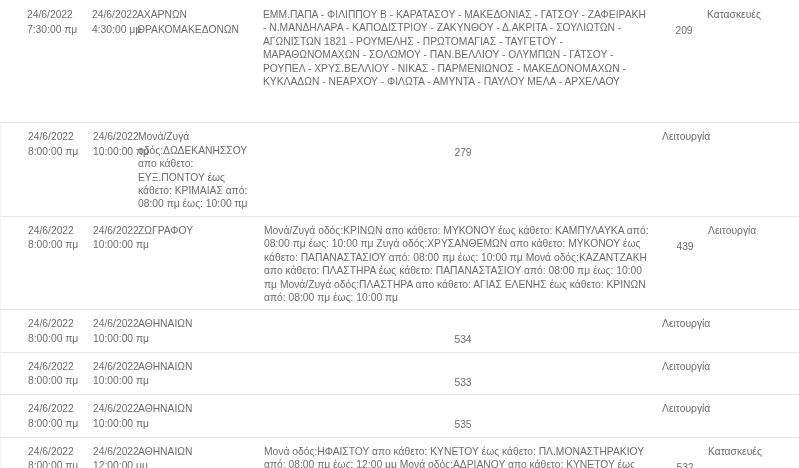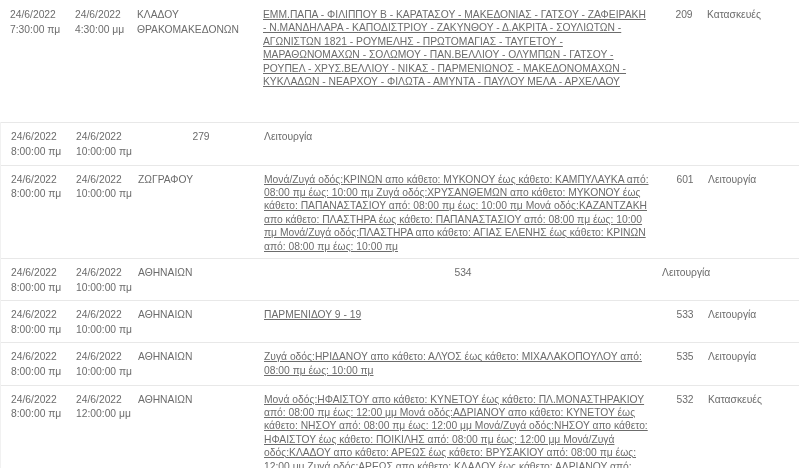--- a/index.html
+++ b/index.html
@@ -15,71 +15,72 @@
   .row {
     display: grid;
     grid-template-columns: 65px 62px 126px 398px 46px 1fr;
     padding: 7px 7px 5px 10px;
     align-items: start;
   }
   .row.first { padding-top: 8px; margin-bottom: 29px; }
   .rows-block { border-left: 1px solid #f1f1f1; border-bottom: 1px solid #e8e8e8; }
   .rows-block .row { border-top: 1px solid #e8e8e8; }
   .cell { line-height: 13.4px; }
-  .cell.dates div { line-height: 14.6px; white-space: nowrap; }
+  .cell.dates div { line-height: 14.6px; white-space: nowrap; margin-left: 17px; }
   .cell.muni { padding-right: 14px; line-height: 14.6px; }
-  .cell.desc { line-height: 13.4px; padding-right: 10px; text-decoration: underline; }
-  .cell.num { text-align: center; }
+  .cell.desc { line-height: 13.4px; padding-right: 10px; }
+  .cell.num { text-align: center; margin-top: 16px; }
   .cell.cat { text-align: left; }
 </style>
 </head>
 <body style="color: rgb(108, 108, 108); background: rgb(255, 255, 255);">
 
 <div class="table">
   <div id="first-row-slot">
       <div class="row first">
     <div class="cell dates">
       <div>24/6/2022</div>
       <div>7:30:00 πμ</div>
     </div>
     <div class="cell dates">
       <div>24/6/2022</div>
       <div>4:30:00 μμ</div>
     </div>
-    <div class="cell muni">ΚΛΑΔΟΥ ΘΡΑΚΟΜΑΚΕΔΟΝΩΝ</div>
+    <div class="cell muni">ΑΧΑΡΝΩΝ ΘΡΑΚΟΜΑΚΕΔΟΝΩΝ</div>
     <div class="cell desc">ΕΜΜ.ΠΑΠΑ - ΦΙΛΙΠΠΟΥ Β - ΚΑΡΑΤΑΣΟΥ - ΜΑΚΕΔΟΝΙΑΣ - ΓΑΤΣΟΥ - ΖΑΦΕΙΡΑΚΗ - Ν.ΜΑΝΔΗΛΑΡΑ - ΚΑΠΟΔΙΣΤΡΙΟΥ - ΖΑΚΥΝΘΟΥ - Δ.ΑΚΡΙΤΑ - ΣΟΥΛΙΩΤΩΝ - ΑΓΩΝΙΣΤΩΝ 1821 - ΡΟΥΜΕΛΗΣ - ΠΡΩΤΟΜΑΓΙΑΣ - ΤΑΥΓΕΤΟΥ - ΜΑΡΑΘΩΝΟΜΑΧΩΝ - ΣΟΛΩΜΟΥ - ΠΑΝ.ΒΕΛΛΙΟΥ - ΟΛΥΜΠΩΝ - ΓΑΤΣΟΥ - ΡΟΥΠΕΛ - ΧΡΥΣ.ΒΕΛΛΙΟΥ - ΝΙΚΑΣ - ΠΑΡΜΕΝΙΩΝΟΣ - ΜΑΚΕΔΟΝΟΜΑΧΩΝ - ΚΥΚΛΑΔΩΝ - ΝΕΑΡΧΟΥ - ΦΙΛΩΤΑ - ΑΜΥΝΤΑ - ΠΑΥΛΟΥ ΜΕΛΑ - ΑΡΧΕΛΑΟΥ</div>
     <div class="cell num">209</div>
     <div class="cell cat">Κατασκευές</div>
   </div>
     </div>
   <div class="rows-block" id="rows-block" style="border-bottom-color: rgb(232, 232, 232);">
       <div class="row" style="border-top-color: rgb(232, 232, 232);">
     <div class="cell dates">
       <div>24/6/2022</div>
       <div>8:00:00 πμ</div>
     </div>
     <div class="cell dates">
       <div>24/6/2022</div>
       <div>10:00:00 πμ</div>
     </div>
+    <div class="cell desc">Μονά/Ζυγά οδός:ΔΩΔΕΚΑΝΗΣΣΟΥ απο κάθετο: ΕΥΞ.ΠΟΝΤΟΥ έως κάθετο: ΚΡΙΜΑΙΑΣ από: 08:00 πμ έως: 10:00 πμ</div>
     <div class="cell num">279</div>
     <div class="cell cat">Λειτουργία</div>
   </div>
       <div class="row" style="border-top-color: rgb(232, 232, 232);">
     <div class="cell dates">
       <div>24/6/2022</div>
       <div>8:00:00 πμ</div>
     </div>
     <div class="cell dates">
       <div>24/6/2022</div>
       <div>10:00:00 πμ</div>
     </div>
     <div class="cell muni">ΖΩΓΡΑΦΟΥ</div>
     <div class="cell desc">Μονά/Ζυγά οδός:ΚΡΙΝΩΝ απο κάθετο: ΜΥΚΟΝΟΥ έως κάθετο: ΚΑΜΠΥΛΑΥΚΑ από: 08:00 πμ έως: 10:00 πμ Ζυγά οδός:ΧΡΥΣΑΝΘΕΜΩΝ απο κάθετο: ΜΥΚΟΝΟΥ έως κάθετο: ΠΑΠΑΝΑΣΤΑΣΙΟΥ από: 08:00 πμ έως: 10:00 πμ Μονά οδός:ΚΑΖΑΝΤΖΑΚΗ απο κάθετο: ΠΛΑΣΤΗΡΑ έως κάθετο: ΠΑΠΑΝΑΣΤΑΣΙΟΥ από: 08:00 πμ έως: 10:00 πμ Μονά/Ζυγά οδός:ΠΛΑΣΤΗΡΑ απο κάθετο: ΑΓΙΑΣ ΕΛΕΝΗΣ έως κάθετο: ΚΡΙΝΩΝ από: 08:00 πμ έως: 10:00 πμ</div>
-    <div class="cell num">601</div>
+    <div class="cell num">439</div>
     <div class="cell cat">Λειτουργία</div>
   </div>
       <div class="row" style="border-top-color: rgb(232, 232, 232);">
     <div class="cell dates">
       <div>24/6/2022</div>
       <div>8:00:00 πμ</div>
     </div>
     <div class="cell dates">
       <div>24/6/2022</div>
       <div>10:00:00 πμ</div>
@@ -91,35 +92,33 @@
       <div class="row" style="border-top-color: rgb(232, 232, 232);">
     <div class="cell dates">
       <div>24/6/2022</div>
       <div>8:00:00 πμ</div>
     </div>
     <div class="cell dates">
       <div>24/6/2022</div>
       <div>10:00:00 πμ</div>
     </div>
     <div class="cell muni">ΑΘΗΝΑΙΩΝ</div>
-    <div class="cell desc">ΠΑΡΜΕΝΙΔΟΥ 9 - 19</div>
     <div class="cell num">533</div>
     <div class="cell cat">Λειτουργία</div>
   </div>
       <div class="row" style="border-top-color: rgb(232, 232, 232);">
     <div class="cell dates">
       <div>24/6/2022</div>
       <div>8:00:00 πμ</div>
     </div>
     <div class="cell dates">
       <div>24/6/2022</div>
       <div>10:00:00 πμ</div>
     </div>
     <div class="cell muni">ΑΘΗΝΑΙΩΝ</div>
-    <div class="cell desc">Ζυγά οδός:ΗΡΙΔΑΝΟΥ απο κάθετο: ΑΛΥΟΣ έως κάθετο: ΜΙΧΑΛΑΚΟΠΟΥΛΟΥ από: 08:00 πμ έως: 10:00 πμ</div>
     <div class="cell num">535</div>
     <div class="cell cat">Λειτουργία</div>
   </div>
       <div class="row" style="border-top-color: rgb(232, 232, 232);">
     <div class="cell dates">
       <div>24/6/2022</div>
       <div>8:00:00 πμ</div>
     </div>
     <div class="cell dates">
       <div>24/6/2022</div>

